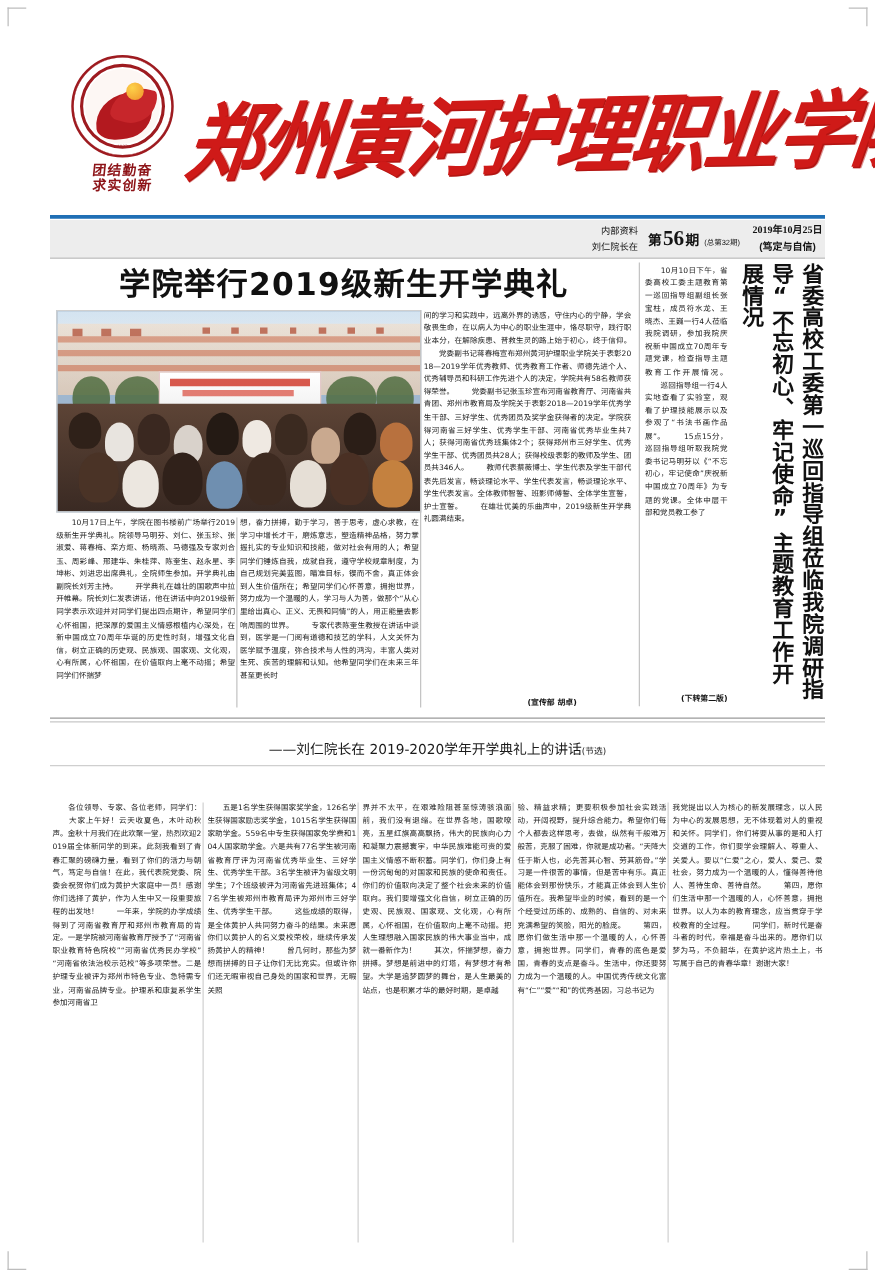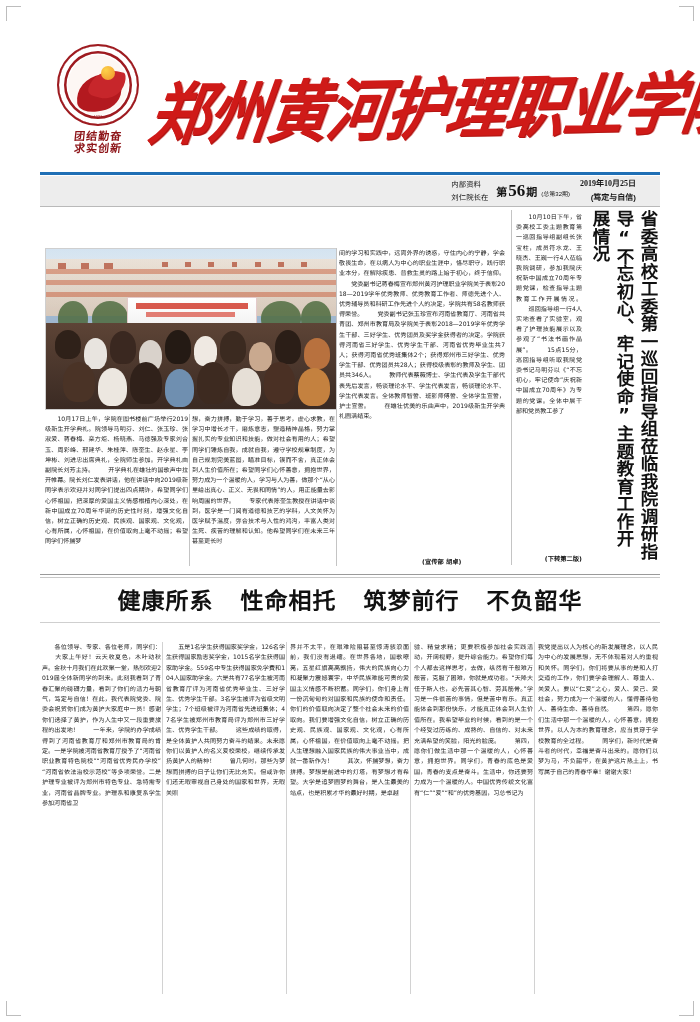--- a/index.html
+++ b/index.html
@@ -52,27 +52,27 @@
      text-shadow:1px 1px 0 #b31512, 2px 1px 0 rgba(180,20,18,.45);
      font-style:italic;
   }
 
   
   .rule-blue{position:absolute;left:40px;top:172px;width:620px;height:2.5px;background:#1f6fb5;}
   .infobar{position:absolute;left:40px;top:176px;width:620px;height:30px;
      background:#ededed;display:flex;align-items:center;
      font-family:"Liberation Sans","DejaVu Sans",sans-serif;}
   .infobar .left{margin-left:6px;font-size:7.4px;line-height:13px;color:#1a1a1a;white-space:nowrap;}
-  .infobar .mid{margin-left:auto;font-size:7.4px;line-height:13px;text-align:left;white-space:nowrap;}
+  .infobar .mid{margin-left:auto;font-size:7.4px;line-height:13px;text-align:right;white-space:nowrap;}
   .infobar .issue{display:flex;align-items:baseline;margin-left:8px;white-space:nowrap;}
   .infobar .issue .q{font-size:11px;font-weight:700;}
   .infobar .issue .num{font-size:17px;font-weight:700;font-family:"Liberation Serif",serif;padding:0 1px;}
   .infobar .issue .sm{font-size:6px;margin-left:4px;}
-  .infobar .right{margin-left:10px;margin-right:24px;font-size:8px;line-height:14px;
-     text-align:right;white-space:nowrap;font-family:"Liberation Serif",serif;font-weight:700;}
+  .infobar .right{margin-left:10px;margin-right:2px;font-size:8px;line-height:14px;
+     text-align:center;white-space:nowrap;font-family:"Liberation Serif",serif;font-weight:700;}
   .infobar .right .l2{font-weight:700;font-family:"Liberation Sans",sans-serif;font-size:8px;}
   .rule-grey{position:absolute;left:40px;top:206px;width:620px;height:1px;background:#b9b9b9;}
 
   
   .lead{position:absolute;left:40px;top:210px;width:620px;height:355px;}
   .lead-left{position:absolute;left:0;top:0;width:470px;height:355px;}
   .lead-head{font-family:"DejaVu Sans","Liberation Sans",sans-serif;
      font-weight:700;font-size:25px;color:#111;text-align:center;
      letter-spacing:1px;padding-top:2px;height:34px;line-height:32px;white-space:nowrap;}
 
@@ -190,20 +190,21 @@
     <div class="right">
       <div>2019年10月25日</div>
       <div class="l2">(笃定与自信)</div>
     </div>
   </div>
   <div class="rule-grey"></div>
 
   <div class="lead">
 
     <div class="lead-left">
+      <div class="lead-head">学院举行2019级新生开学典礼</div>
 
       <div class="photo">
         <div class="ph-sky"></div>
         <div class="ph-bldg">
           <div class="band" style="top:18%"></div>
           <div class="band" style="top:38%"></div>
           <div class="band" style="top:58%"></div>
           <div class="win" style="left:4%;top:8%;width:3%;height:10%"></div>
           <div class="win" style="left:12%;top:8%;width:3%;height:10%"></div>
           <div class="win" style="left:20%;top:8%;width:3%;height:10%"></div>
@@ -268,25 +269,22 @@
 　　15点15分，巡回指导组听取我院党委书记马明芬以《“不忘初心，牢记使命”庆祝新中国成立70周年》为专题的党课。全体中层干部和党员教工参了</div>
       <div class="cont">(下转第二版)</div>
       <div class="vhead">省委高校工委第一巡回指导组莅临我院调研指导“不忘初心、牢记使命”主题教育工作开展情况</div>
     </div>
   </div>
 
   <div class="sep-thick"></div>
   <div class="sep-thin"></div>
 
   <div class="art2">
-    <div class="art2-head">
-      <span>健康所系</span>
-      <span>性命相托</span>
-      <span>筑梦前行</span>
-      <span>不负韶华</span>
+    <div class="art2-sub">
+      <span>——刘仁院长在 2019-2020学年开学典礼上的讲话</span><span class="tiny">(节选)</span>
     </div>
     <div class="art2-rule"></div>
 
     <div class="art2-cols">
       <div class="bcol b1">　　各位领导、专家、各位老师，同学们：
 　　大家上午好！云天收夏色，木叶动秋声。金秋十月我们在此欢聚一堂，热烈欢迎2019届全体新同学的到来。此刻我看到了青春汇聚的磅礴力量，看到了你们的活力与朝气，笃定与自信！在此，我代表院党委、院委会祝贺你们成为黄护大家庭中一员！感谢你们选择了黄护，作为人生中又一段重要旅程的出发地！
 　　一年来，学院的办学成绩得到了河南省教育厅和郑州市教育局的肯定。一是学院被河南省教育厅授予了“河南省职业教育特色院校”“河南省优秀民办学校”“河南省依法治校示范校”等多项荣誉。二是护理专业被评为郑州市特色专业、急特需专业，河南省品牌专业。护理系和康复系学生参加河南省卫</div>
       <div class="bv" style="left:122px"></div>
       <div class="bcol b2">　　五是1名学生获得国家奖学金，126名学生获得国家励志奖学金，1015名学生获得国家助学金。559名中专生获得国家免学费和104人国家助学金。六是共有77名学生被河南省教育厅评为河南省优秀毕业生、三好学生、优秀学生干部。3名学生被评为省级文明学生；7个班级被评为河南省先进班集体；47名学生被郑州市教育局评为郑州市三好学生、优秀学生干部。
 　　这些成绩的取得，是全体黄护人共同努力奋斗的结果。未来愿你们以黄护人的名义爱校荣校，继续传承发扬黄护人的精神！

